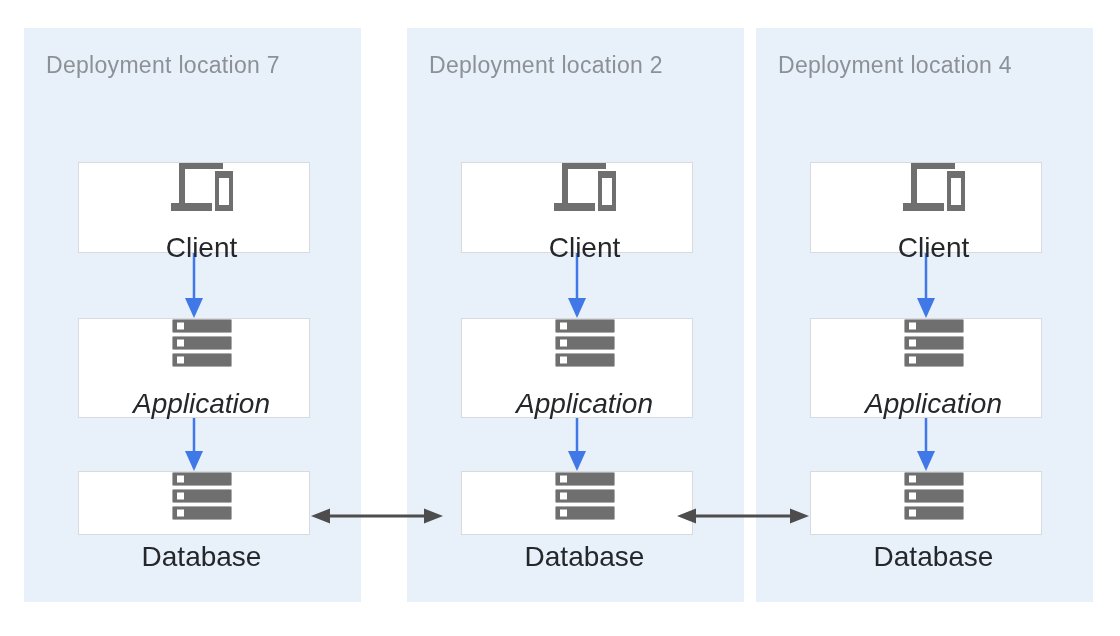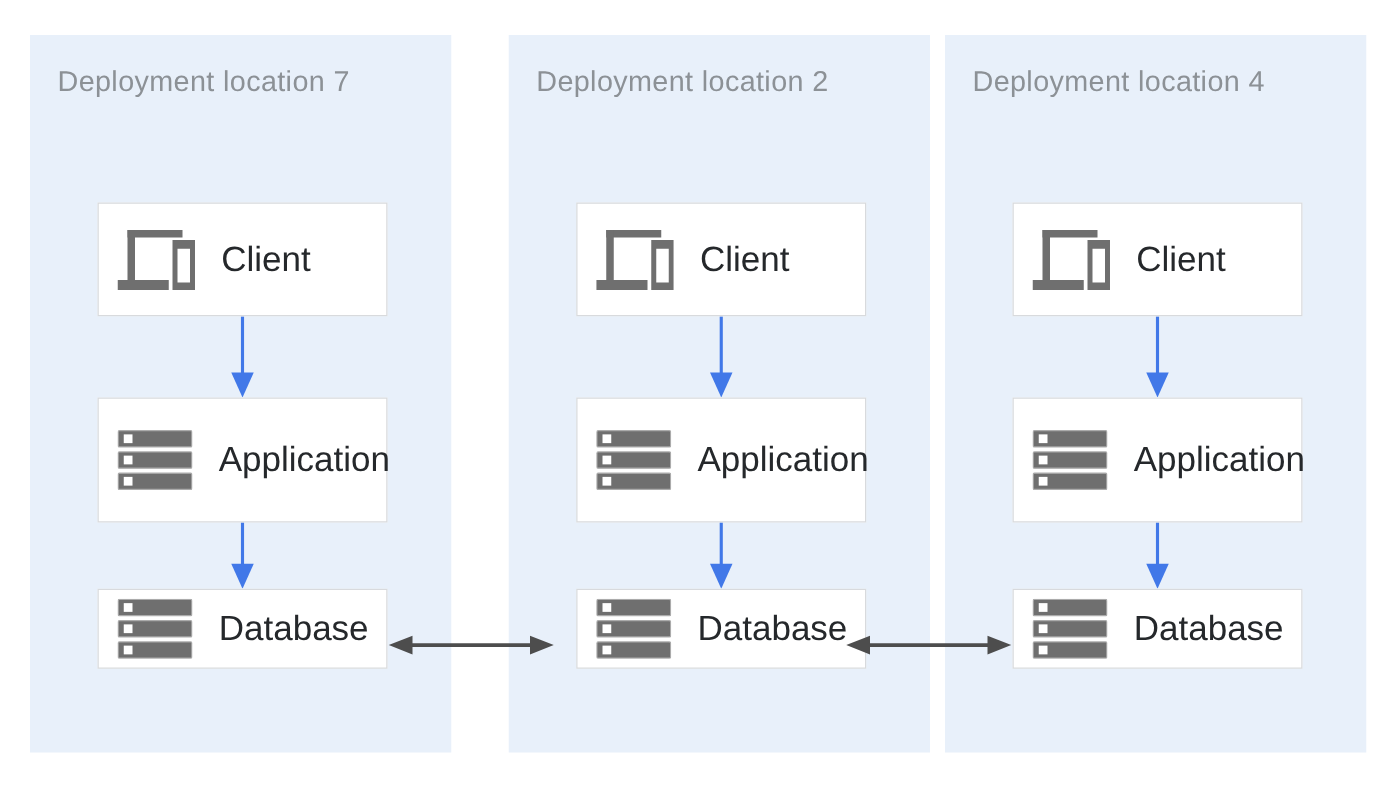--- a/index.html
+++ b/index.html
@@ -5,23 +5,23 @@
   html,body{margin:0;padding:0;background:#ffffff;}
   body{font-family:"Liberation Sans", sans-serif;}
   .canvas{position:relative;width:1120px;height:636px;background:#ffffff;overflow:hidden;}
 
   .panel{position:absolute;top:28px;width:337px;height:574px;background:var(--panel-bg,#E8F0FA);}
   .panel-title{position:absolute;left:22px;top:24px;margin:0;font-size:23px;font-weight:400;
                letter-spacing:0.3px;color:var(--title,#8C9196);white-space:nowrap;}
 
   .node{position:absolute;left:54px;width:232px;box-sizing:border-box;
         background:var(--box-bg,#fff);border:1px solid var(--border,#D8DADD);
-        display:flex;align-items:center;padding-left:15px;gap:21px;}
+        display:flex;align-items:center;padding-left:15px;gap:21px;flex-direction:column;}
   .node-client{top:134px;height:91px;}
-  .node-application{top:290px;height:100px;}
+  .node-application{top:290px;height:100px;font-style:italic;}
   .node-database{top:443px;height:64px;}
   .node .label{font-size:28px;color:var(--label,#25282B);white-space:nowrap;}
   .node .icon{flex:0 0 auto;line-height:0;}
   .icon svg{display:block;}
   .ic{fill:var(--icon,#6F6F6F);}
   .bars rect{fill:var(--icon,#6F6F6F);stroke:#ABABAB;stroke-width:1;}
 
   .varrow{position:absolute;left:159px;}
   .v1{top:225px;} .v2{top:380px;}
   .varrow line{stroke:var(--flow,#4178E8);stroke-width:2.5;}

